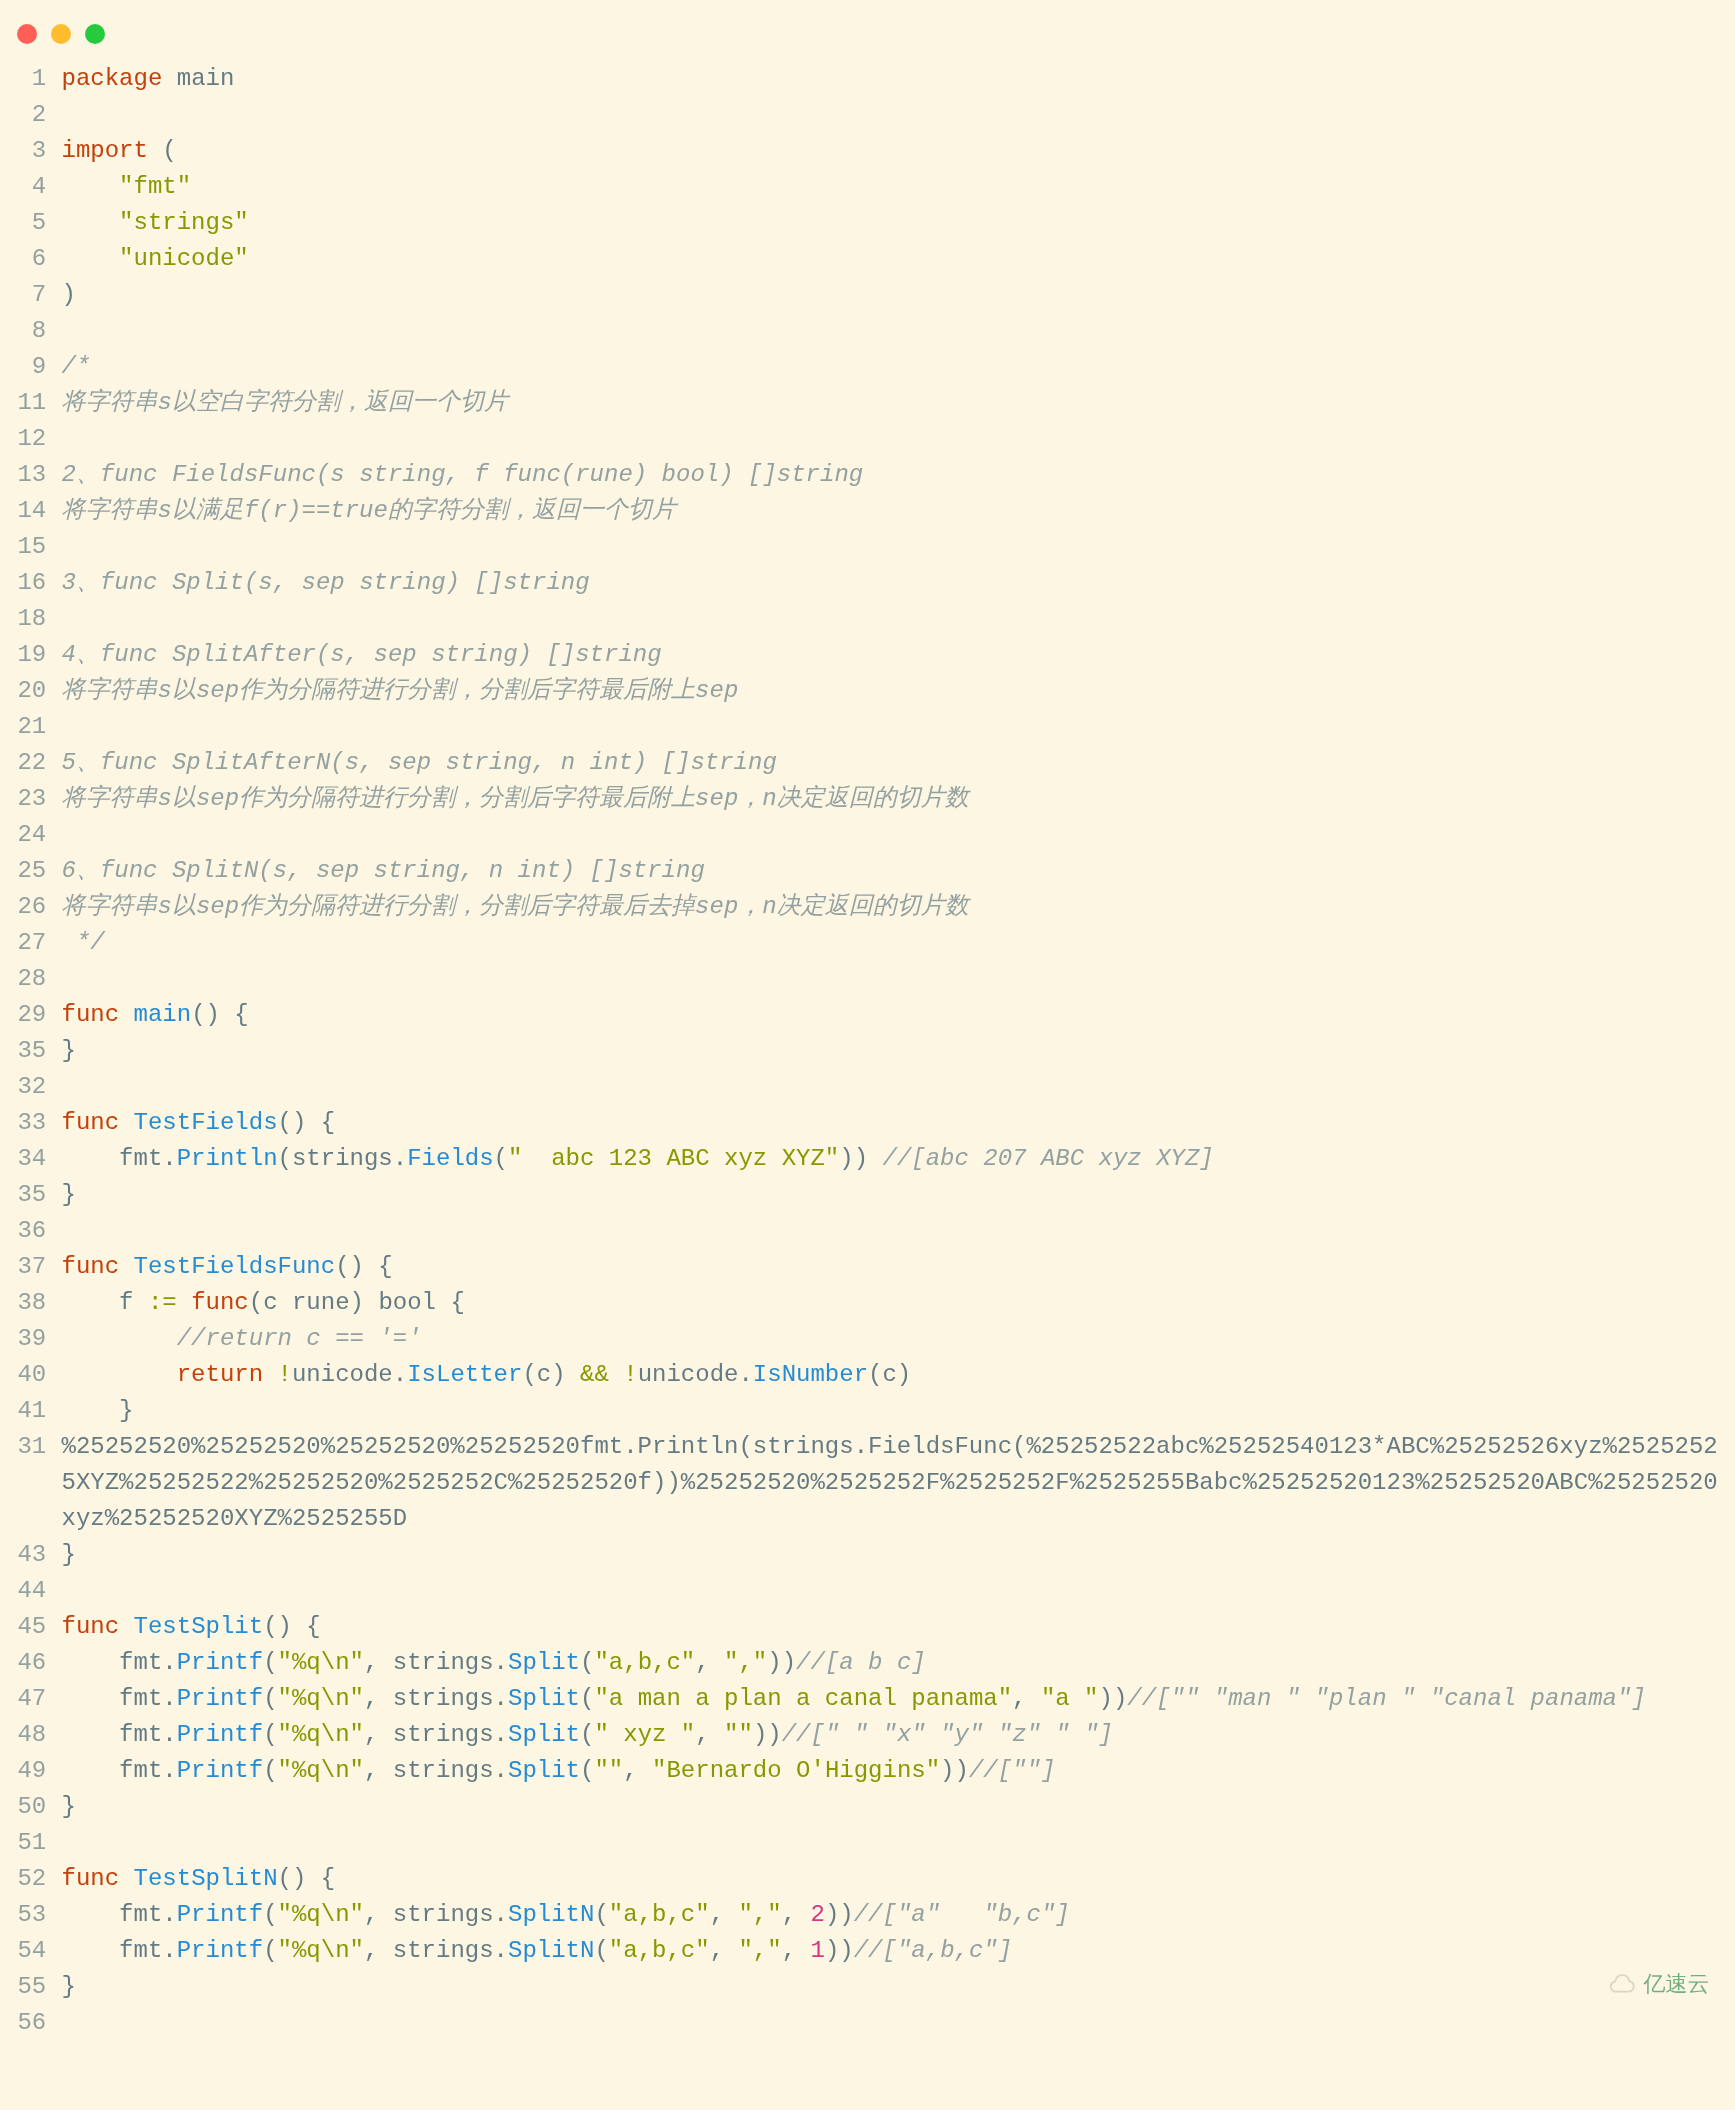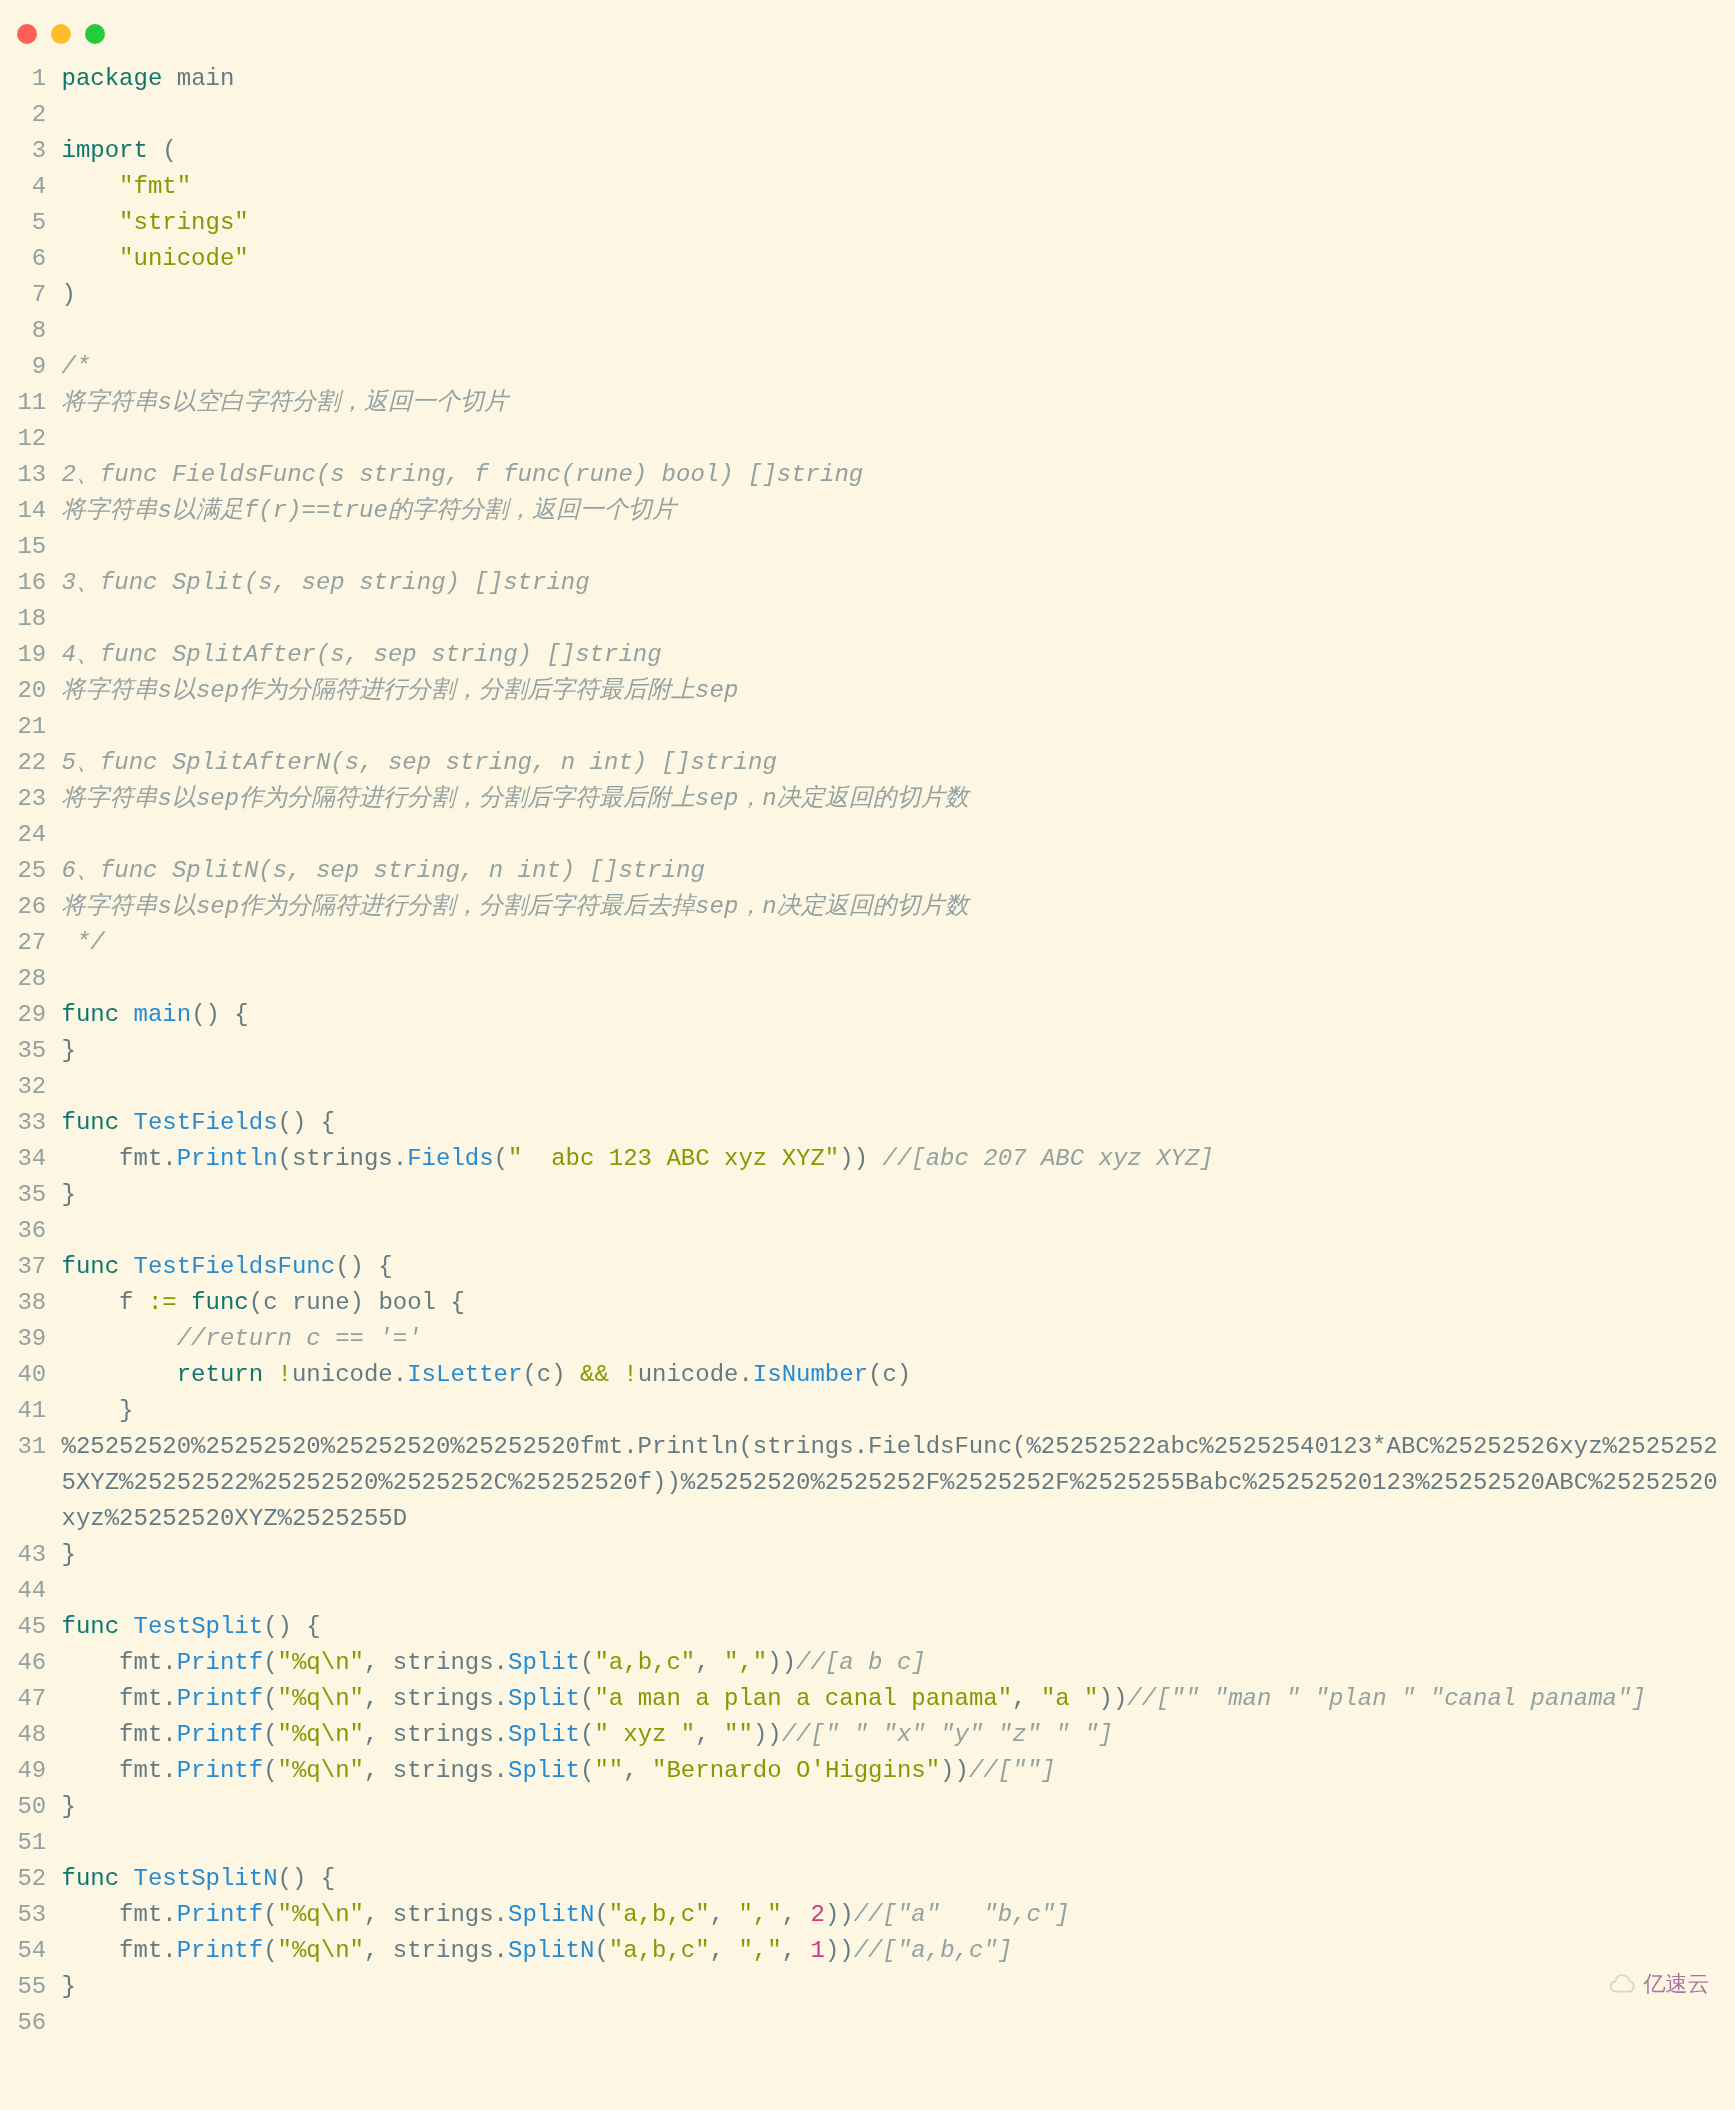--- a/index.html
+++ b/index.html
@@ -40,33 +40,33 @@
     flex-shrink: 0;
     user-select: none;
   }
   .code {
     white-space: pre-wrap;
     word-break: break-all;
     flex: 1;
     padding-right: 17px;
     color: #657b83;
   }
-  .kw { color: #0f766e; }
+  .kw { color: #c2410c; }
   .str { color: #859900; }
   .cmt { color: #93a1a1; font-style: italic; }
   .fn { color: #268bd2; }
   .num { color: #d33682; }
   .op { color: #859900; }
   .plain { color: #657b83; }
   .id { color: #657b83; }
   .watermark {
     position: fixed;
     right: 25.4px;
     bottom: 110px;
-    color: #701a75;
+    color: #15803d;
     font-size: 22px;
     font-family: sans-serif;
     opacity: 0.6;
   }
   .watermark svg { vertical-align: middle; }
 </style>
 </head>
 <body>
 
 <div class="traffic-lights">

